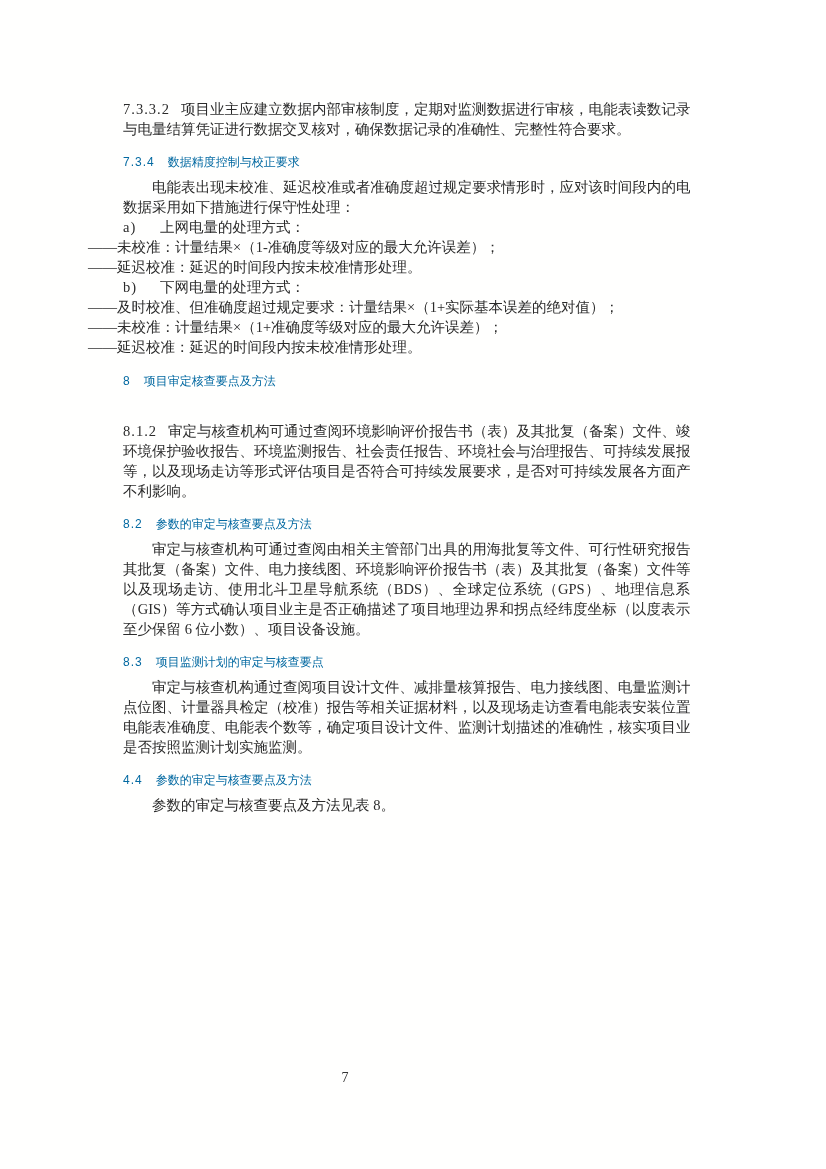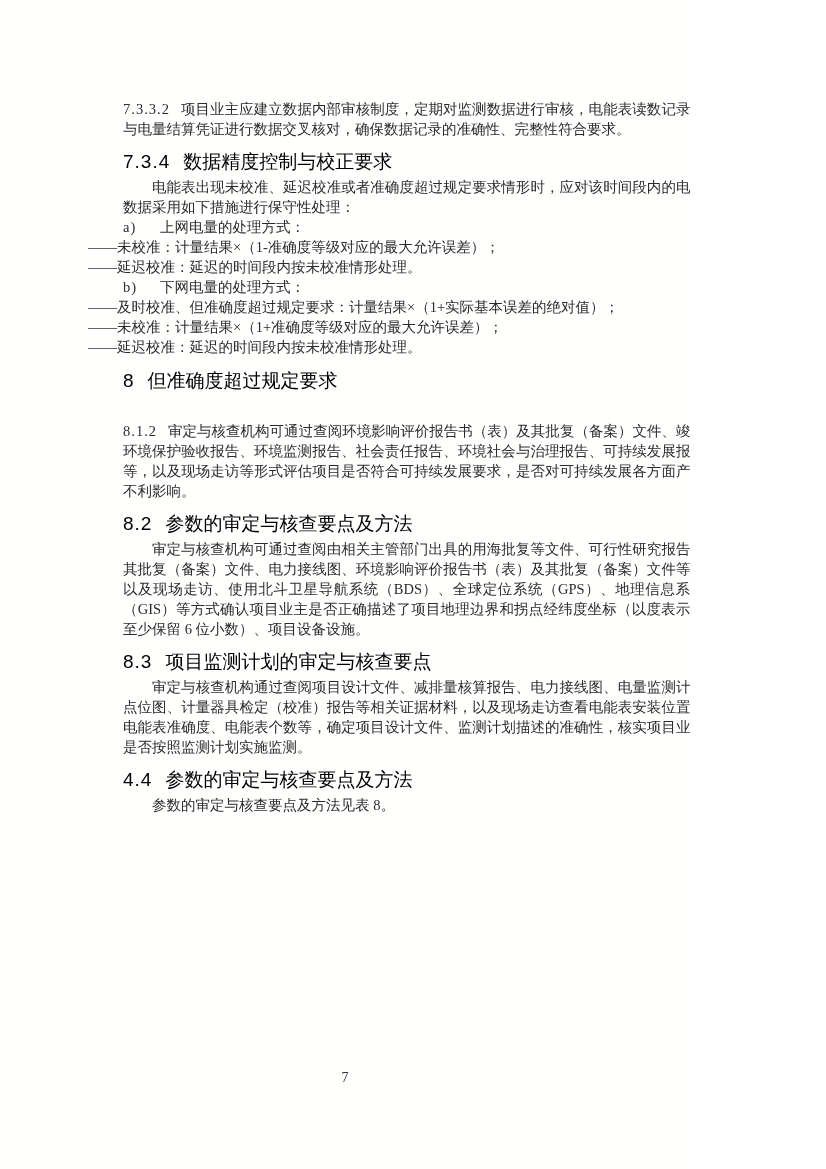--- a/index.html
+++ b/index.html
@@ -36,22 +36,22 @@
     letter-spacing: 1px;
     margin-right: 11px;
     white-space: nowrap;
   }
   
   .p-indent { text-indent: 2em; }
   
   .h-sec, .h-chap {
     font-family: "Liberation Sans", "DejaVu Sans", sans-serif;
     font-weight: bold;
-    font-size: 19px;
-    color: #000000;
+    font-size: 12px;
+    color: #0369a1;
     text-align: left;
   }
   .h-sec { margin: 13px 0 5px 0 !important; }
   .h-chap { margin: 14px 0 30px 0 !important; }
   .h-sec .num, .h-chap .num {
     letter-spacing: 1px;
     margin-right: 13px;
     white-space: nowrap;
   }
   
@@ -93,21 +93,21 @@
 
     <p class="dash">——未校准：计量结果×（1-准确度等级对应的最大允许误差）；</p>
     <p class="dash">——延迟校准：延迟的时间段内按未校准情形处理。</p>
 
     <p class="alpha"><span class="anum">b)</span><span>下网电量的处理方式：</span></p>
 
     <p class="dash">——及时校准、但准确度超过规定要求：计量结果×（1+实际基本误差的绝对值）；</p>
     <p class="dash">——未校准：计量结果×（1+准确度等级对应的最大允许误差）；</p>
     <p class="dash">——延迟校准：延迟的时间段内按未校准情形处理。</p>
 
-    <h1 class="h-chap"><span class="num">8</span><span>但准确度超过规定要求</span></h1>
+    <h1 class="h-chap"><span class="num">8</span><span>项目审定核查要点及方法</span></h1>
 
 
 
     <p class="p-num"><span class="pnum">8.1.2</span><span>审定与核查机构可通过查阅环境影响评价报告书（表）及其批复（备案）文件、竣工环境保护验收报告、环境监测报告、社会责任报告、环境社会与治理报告、可持续发展报告等，以及现场走访等形式评估项目是否符合可持续发展要求，是否对可持续发展各方面产生不利影响。</span></p>
 
     <h2 class="h-sec"><span class="num">8.2</span><span>参数的审定与核查要点及方法</span></h2>
 
     <p class="p-indent">审定与核查机构可通过查阅由相关主管部门出具的用海批复等文件、可行性研究报告及其批复（备案）文件、电力接线图、环境影响评价报告书（表）及其批复（备案）文件等，以及现场走访、使用北斗卫星导航系统（BDS）、全球定位系统（GPS）、地理信息系统（GIS）等方式确认项目业主是否正确描述了项目地理边界和拐点经纬度坐标（以度表示，至少保留 6 位小数）、项目设备设施。</p>
 
     <h2 class="h-sec"><span class="num">8.3</span><span>项目监测计划的审定与核查要点</span></h2>

